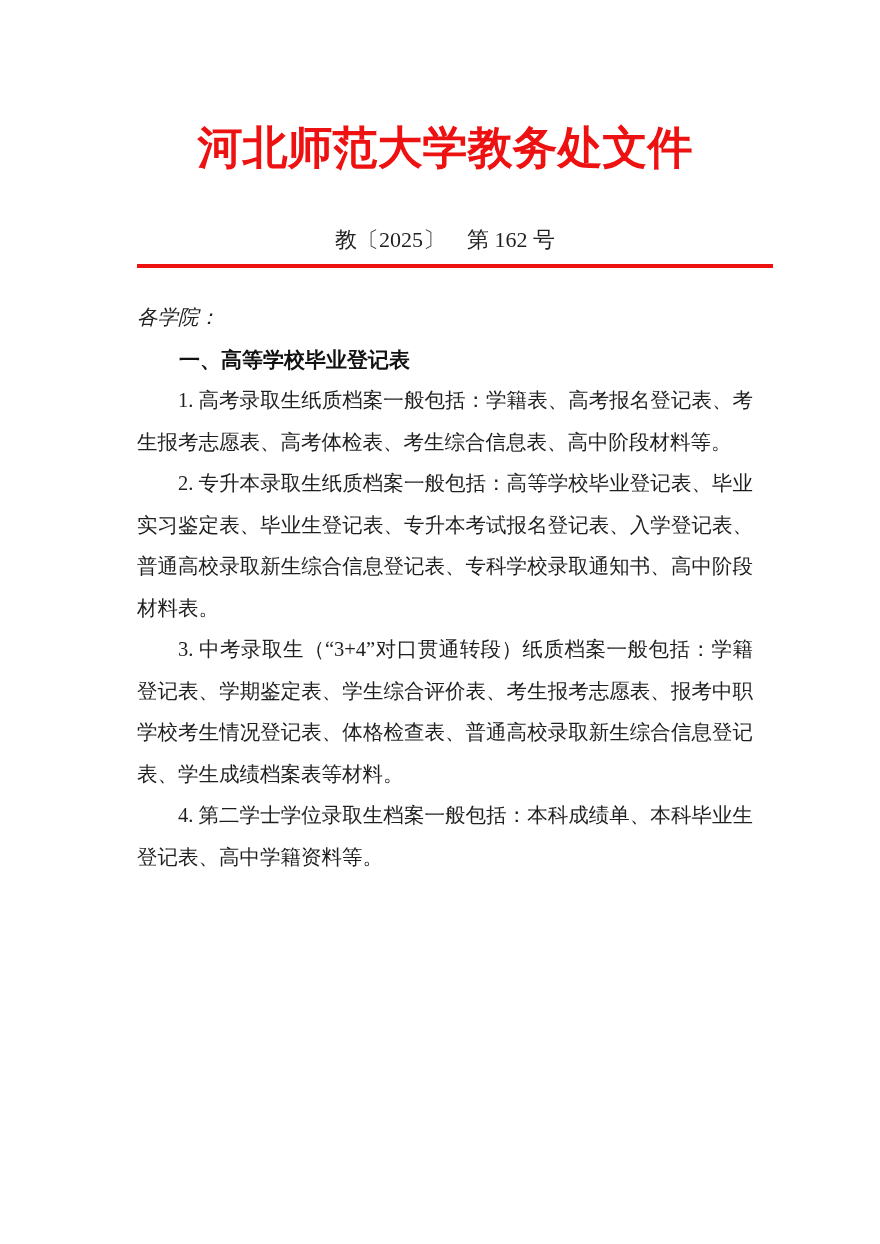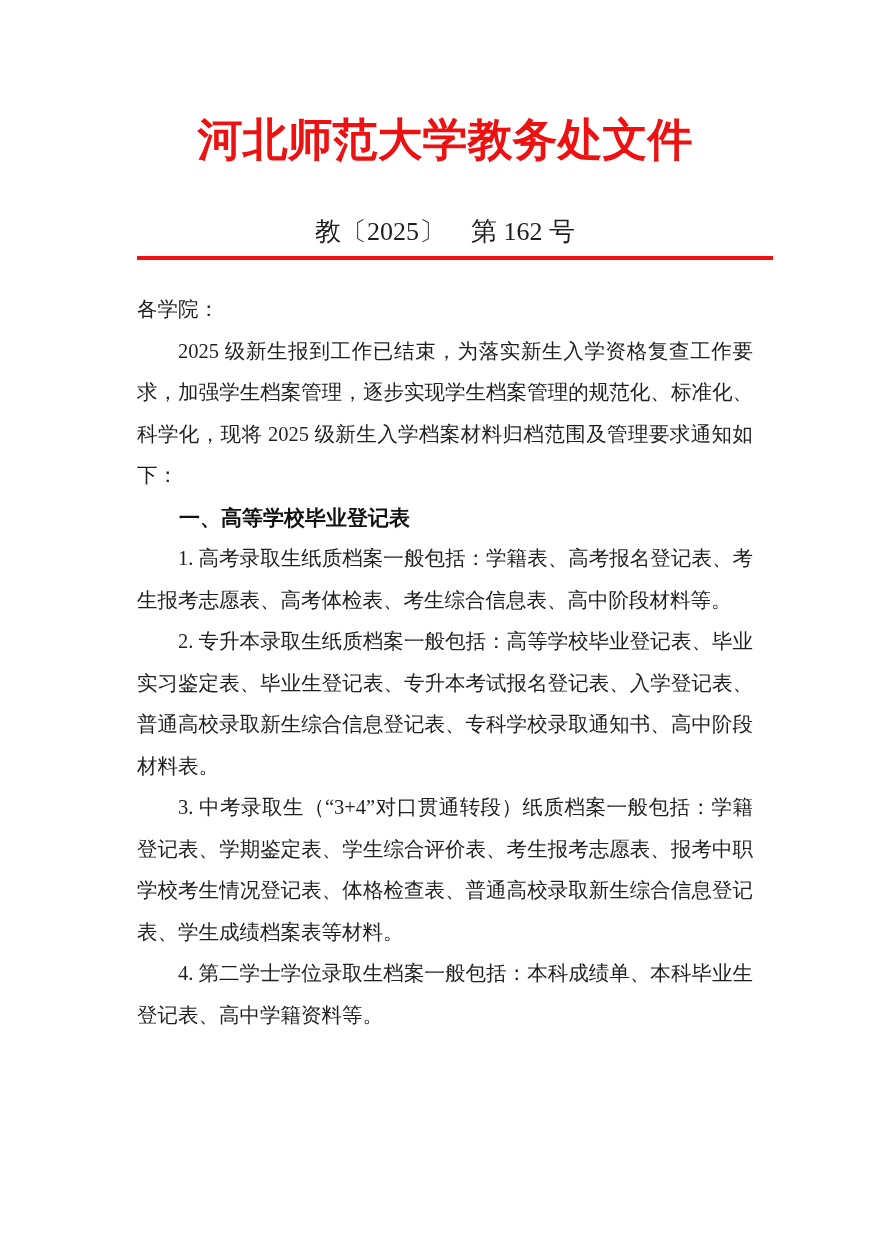--- a/index.html
+++ b/index.html
@@ -16,34 +16,34 @@
   }
   .page {
     position: relative;
     width: 880px;
     height: 1244px;
     background: #ffffff;
     box-sizing: border-box;
     padding: 0 127px 0 137px;
   }
   .org-title {
-    margin: 8px;
+    margin: 16px;
     padding-top: 102px;
     text-align: center;
     font-size: 45px;
     line-height: 60px;
     font-weight: bold;
     color: #ee1111;
     font-family: "Liberation Serif", "DejaVu Serif", serif;
     white-space: nowrap;
   }
   .doc-number {
     margin-top: 47px;
     text-align: center;
-    font-size: 26px;
+    font-size: 22px;
     line-height: 30px;
     color: #1f1f1f;
     white-space: pre;
   }
   .red-line {
     width: 636px;
     height: 4px;
     background: #ee1111;
     margin: 9px auto 0 auto;
   }
@@ -54,20 +54,21 @@
     line-height: 36px;
     font-weight: bold;
     color: #111111;
     white-space: nowrap;
   }
   .salutation {
     margin: 29px 0 0 0;
     font-size: 20.5px;
     line-height: 41.5px;
     text-indent: 0;
+    font-style: italic;
   }
   .para {
     margin: 0;
     font-size: 20.5px;
     line-height: 41.5px;
     text-align: justify;
   }
   .indent {
     text-indent: 2em;
   }
@@ -88,21 +89,20 @@
 
   <div class="org-title">河北师范大学教务处文件</div>
 
   <div class="doc-number">教〔2025〕　第 162 号</div>
 
   <div class="red-line"></div>
 
 
   <p class="salutation">各学院：</p>
 
-  <p class="para indent">2025 级新生报到工作已结束，为落实新生入学资格复查工作要求，加强学生档案管理，逐步实现学生档案管理的规范化、标准化、科学化，现将 2025 级新生入学档案材料归档范围及管理要求通知如下：</p>
 
   <p class="section-heading">一、高等学校毕业登记表</p>
 
   <p class="para indent">1. 高考录取生纸质档案一般包括：学籍表、高考报名登记表、考生报考志愿表、高考体检表、考生综合信息表、高中阶段材料等。</p>
 
   <p class="para indent">2. 专升本录取生纸质档案一般包括：高等学校毕业登记表、毕业实习鉴定表、毕业生登记表、专升本考试报名登记表、入学登记表、普通高校录取新生综合信息登记表、专科学校录取通知书、高中阶段材料表。</p>
 
   <p class="para indent">3. 中考录取生（“3+4”对口贯通转段）纸质档案一般包括：学籍登记表、学期鉴定表、学生综合评价表、考生报考志愿表、报考中职学校考生情况登记表、体格检查表、普通高校录取新生综合信息登记表、学生成绩档案表等材料。</p>
 
   <p class="para indent">4. 第二学士学位录取生档案一般包括：本科成绩单、本科毕业生登记表、高中学籍资料等。</p>

